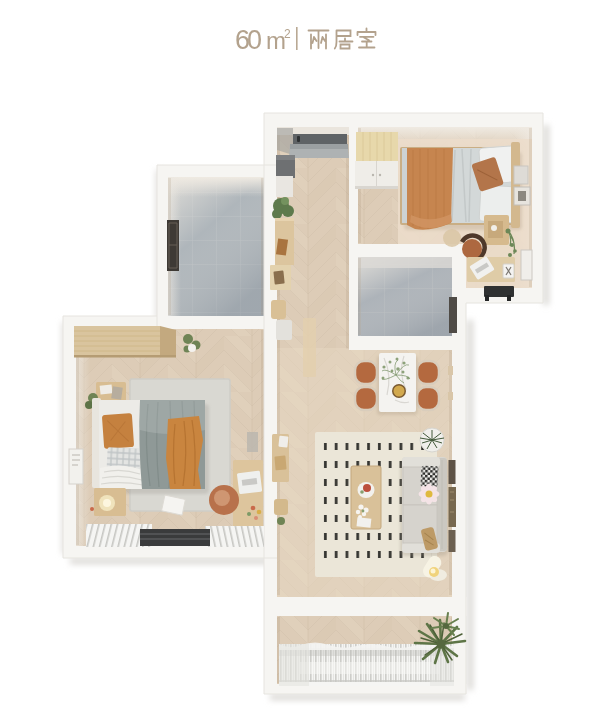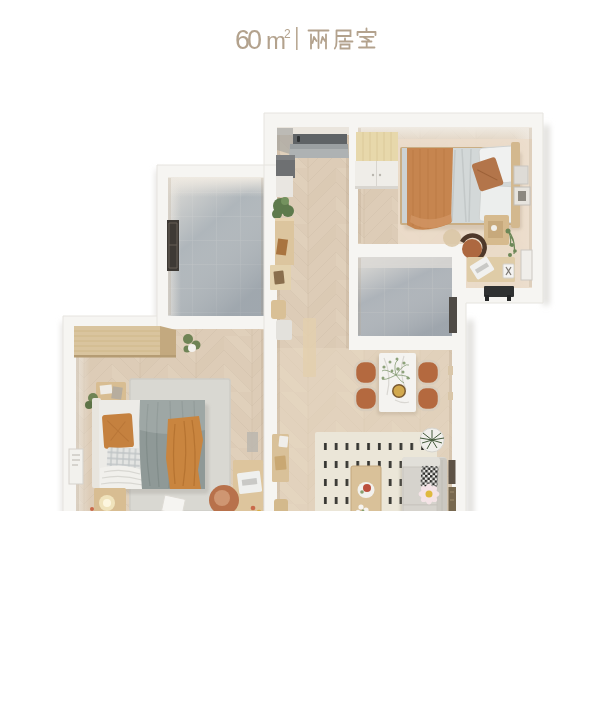--- a/index.html
+++ b/index.html
@@ -1,16 +1,16 @@
 <!DOCTYPE html>
 <html><head>
 <meta charset="utf-8">
 <style>
   html,body{margin:0;padding:0;background:#ffffff;}
-  #stage{position:relative;width:611px;height:511px;background:#fde047;overflow:hidden;
+  #stage{position:relative;width:611px;height:726px;background:#fde047;overflow:hidden;
          font-family:"Liberation Sans",sans-serif;}
 </style>
 </head>
 <body>
 <div id="stage">
 <svg width="611" height="727" viewBox="0 0 611 727">
 <defs>
 
   <pattern id="herr" width="56" height="56" patternUnits="userSpaceOnUse">
     <rect width="56" height="56" fill="#ddccb7"></rect>

